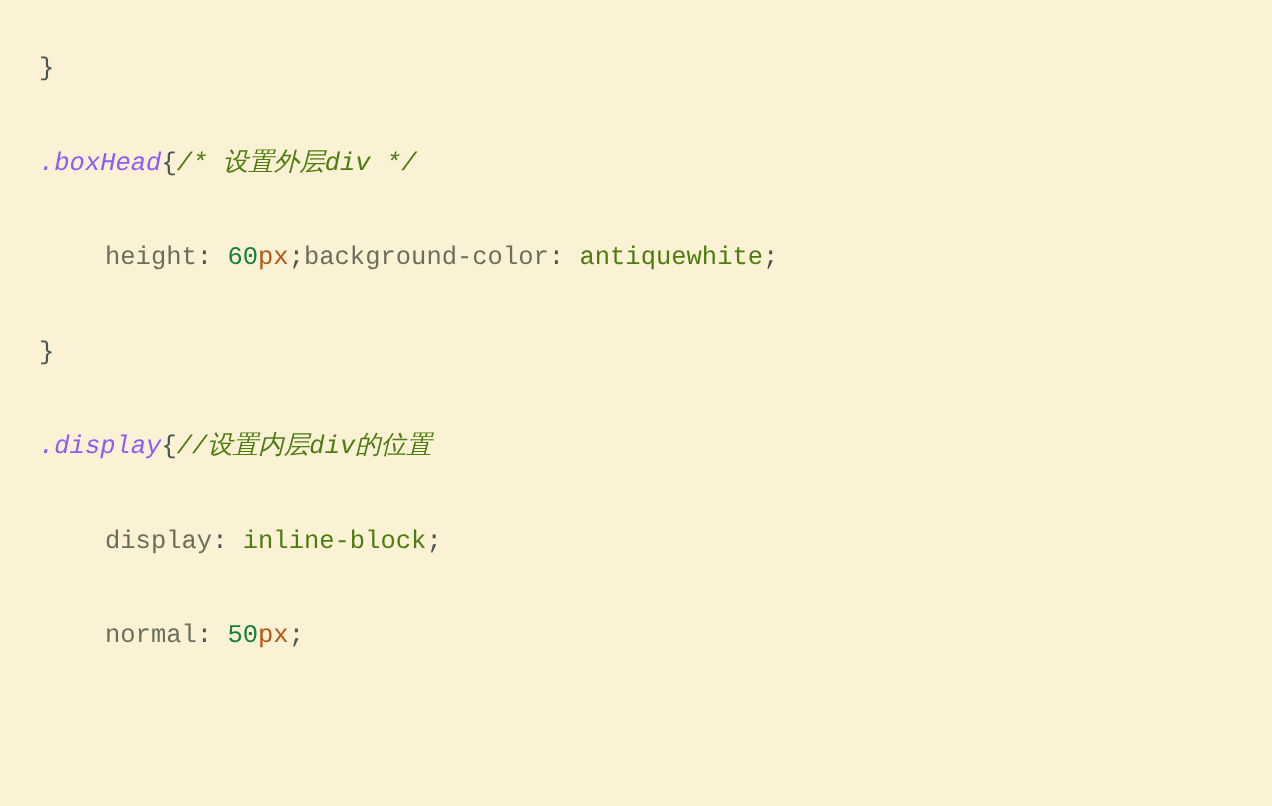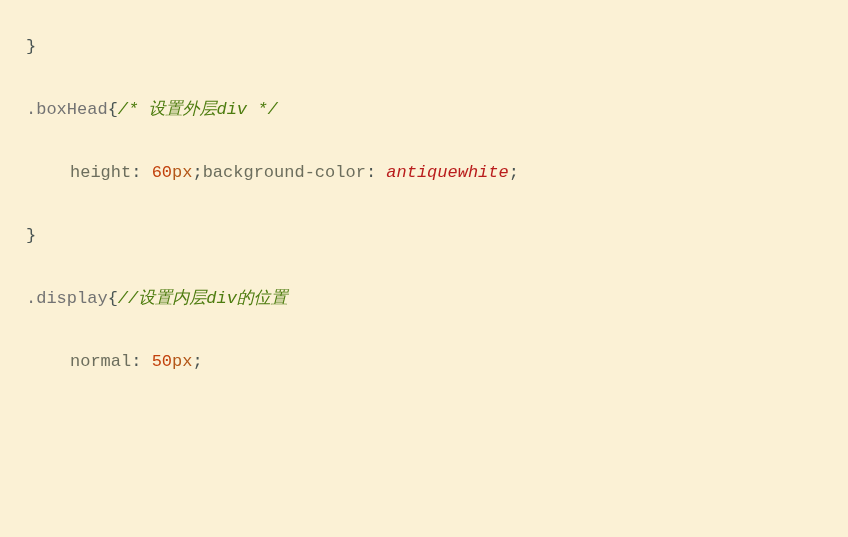--- a/index.html
+++ b/index.html
@@ -14,38 +14,39 @@
     white-space: pre;
     color: #4a5553;
   }
   .line { display: block; position: relative; padding-left: 8px; }
   .ind1, .ind2 {
     display: inline-block;
     width: 44px;
     border-left: 1px solid #e8dcbc;
     margin-left: -1px;
   }
-  .sel   { color: #737373; }
+  .sel   { color: #8b5cf6; font-style: italic; }
   .brace { color: #4a5553; }
   .prop  { color: #6c6e5d; text-align: center; }
   .colon { color: #4a5553; }
-  .num   { color: #c2410c; }
+  .num   { color: #15803d; }
   .unit  { color: #b35719; text-align: right; }
-  .val   { color: #b91c1c; font-style: italic; }
+  .val   { color: #4d7c0f; }
   .cmt   { color: #4d7c0f; font-style: italic; }
 </style>
 </head>
 <body>
 
 <div class="code">
 <span class="line"><span class="brace">}</span></span>
 <span class="line"><span class="sel">.boxHead</span><span class="brace">{</span><span class="cmt">/* 设置外层div */</span></span>
 <span class="line"><span class="ind1"></span><span class="prop">height</span><span class="colon">:</span><span> </span><span class="num">60</span><span class="unit">px</span><span class="colon">;</span><span class="prop">background-color</span><span class="colon">:</span><span> </span><span class="val">antiquewhite</span><span class="colon">;</span></span>
 <span class="line"><span class="brace">}</span></span>
 <span class="line"><span class="sel">.display</span><span class="brace">{</span><span class="cmt">//设置内层div的位置</span></span>
+<span class="line"><span class="ind1"></span><span class="prop">display</span><span class="colon">:</span><span> </span><span class="val">inline-block</span><span class="colon">;</span></span>
 <span class="line"><span class="ind1"></span><span class="prop">normal</span><span class="colon">:</span><span> </span><span class="num">50</span><span class="unit">px</span><span class="colon">;</span></span>
 <span class="line"></span>
 
 
 
 
 
 
 
 </div>

